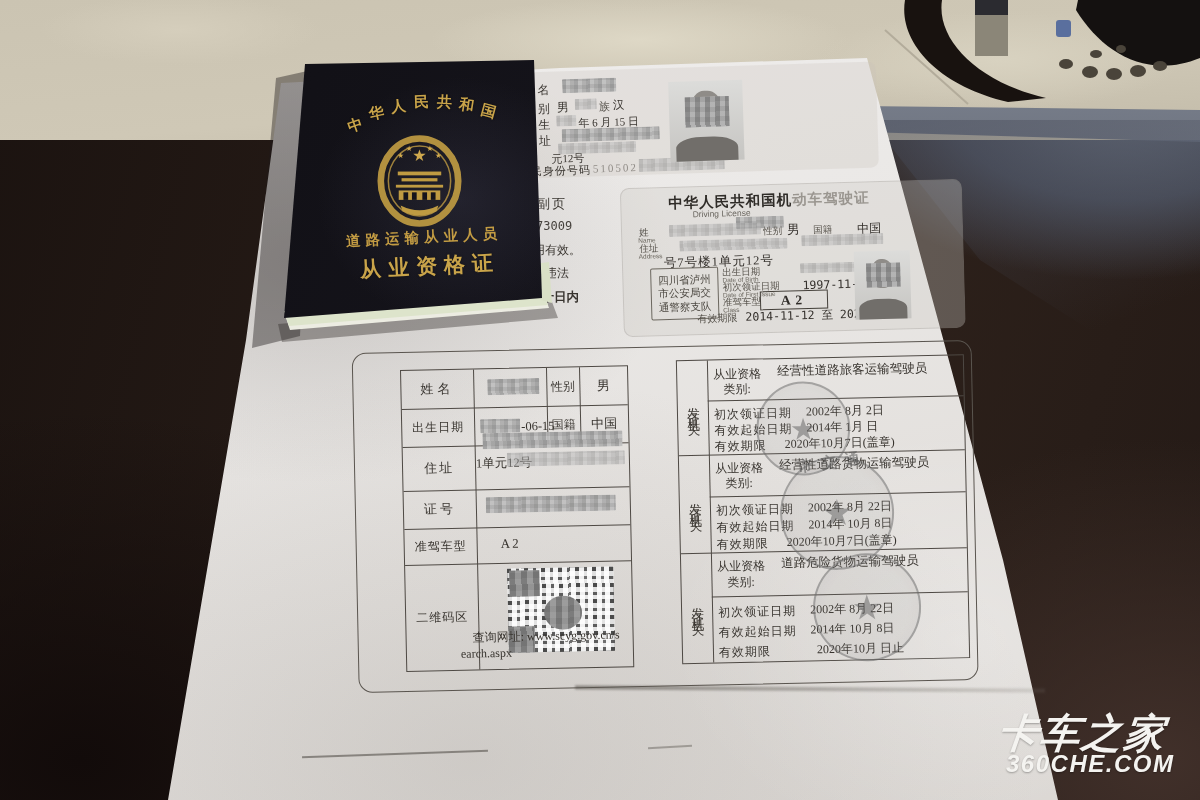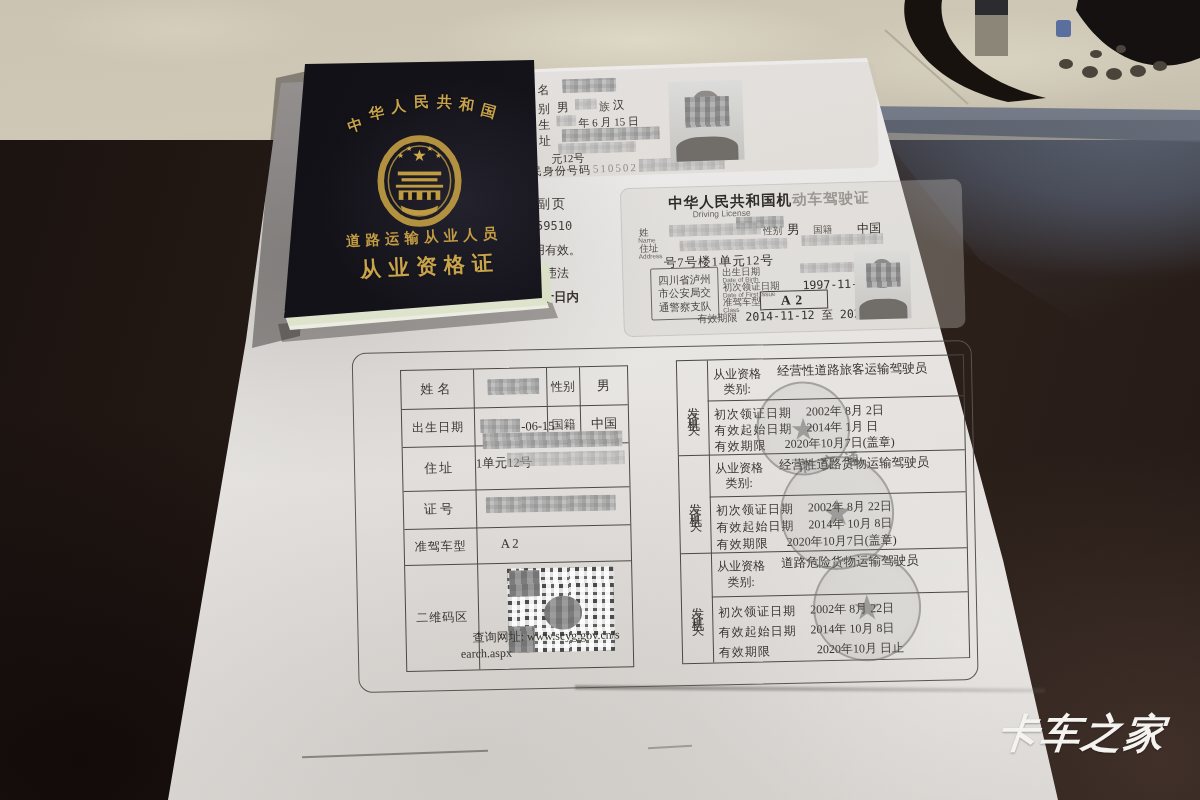--- a/index.html
+++ b/index.html
@@ -156,21 +156,21 @@
     <div class="blur light" style="left:636px;top:162px;width:86px;height:13px;"></div>
     <div class="photo" style="left:668px;top:86px;width:74px;height:80px;">
       <div class="head"></div>
       <div class="torso"></div>
       <div class="pix" style="left:16px;top:16px;width:44px;height:30px;"></div>
     </div>
   </div>
 
   <div class="sect">
     <div class="t lab" style="left:537px;top:195px;font-size:13px;letter-spacing:2px;">副页</div>
-    <div class="t mono" style="left:536px;top:219px;font-size:12px;color:#45413c;">59510</div>
+    <div class="t mono" style="left:536px;top:219px;font-size:12px;color:#45413c;">73009</div>
     <div class="t lab" style="left:533px;top:242px;font-size:12px;">用有效。</div>
     <div class="t lab" style="left:533px;top:265px;font-size:12px;">有违法</div>
     <div class="t" style="left:529px;top:289px;font-size:12.5px;font-weight:700;color:#37332e;">三十日内</div>
   </div>
 
   <div class="sect" style="transform:rotate(-1.6deg);transform-origin:630px 195px;">
     <div class="abs" style="left:620px;top:188px;width:340px;height:147px;border-radius:9px;background:rgba(206,202,196,.33);border:1px solid rgba(100,95,90,.18);"></div>
     <div class="t" style="left:668px;top:195px;font-size:14.5px;font-weight:700;letter-spacing:1px;"><span style="color:#2f2c28;">中华人民共和国机</span><span style="color:#9a9690;">动车驾驶证</span></div>
     <div class="t" style="left:692px;top:211px;font-size:8.5px;color:#6a665f;font-family:'Liberation Sans',sans-serif;">Driving License</div>
     <div class="blur" style="left:735px;top:220px;width:48px;height:12px;"></div>
@@ -333,14 +333,15 @@
       <rect x="42" y="66" width="5" height="8" fill="#15141b"></rect>
       <rect x="53" y="66" width="5" height="8" fill="#15141b"></rect>
       <rect x="62" y="66" width="5" height="8" fill="#15141b"></rect>
       <path d="M30,80 Q50,90 70,80 L68,86 Q50,95 32,86 Z" fill="#bf9b42"></path>
     </svg>
     <div class="bk-line1">道路运输从业人员</div>
     <div class="bk-line2">从业资格证</div>
   </div>
 
   <div class="wm" style="left:998px;top:706px;font-size:40px;letter-spacing:2px;transform:skewX(-6deg);">卡车之家</div>
+  <div class="wm" style="left:1006px;top:750px;font-size:24px;letter-spacing:1.5px;">360CHE.COM</div>
 
 </div>
 
 </body></html>

